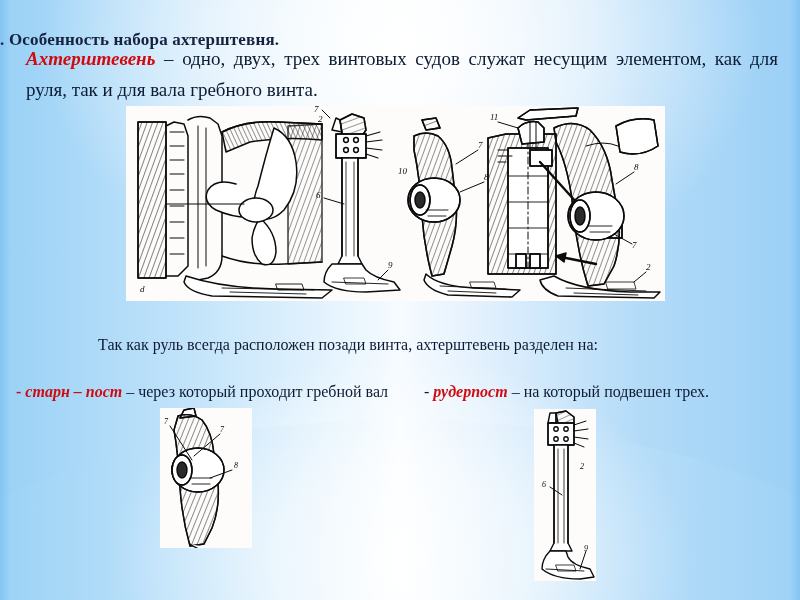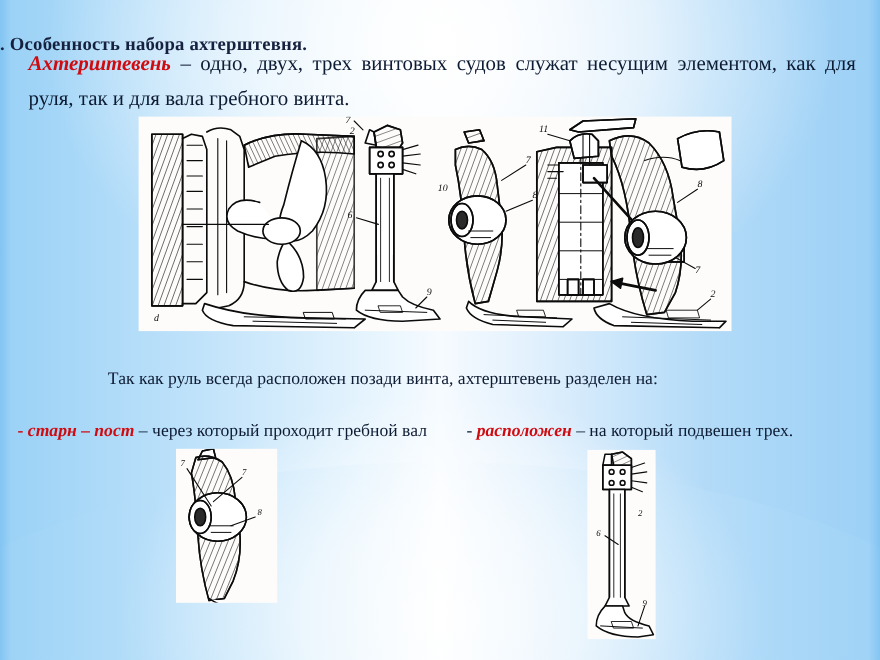--- a/index.html
+++ b/index.html
@@ -290,21 +290,21 @@
 
   <div class="para" id="para-mid">Так как руль всегда расположен позади винта,  ахтерштевень разделен на:</div>
 
   <div class="para" id="para-left">
     <span class="kw-dash">-</span>
     <span class="kw">старн – пост</span><span> –  через который проходит гребной вал</span>
   </div>
 
   <div class="para" id="para-right">
     <span>-</span>
-    <span class="kw">расположен</span><span> – на который подвешен трех.</span>
+    <span class="kw">рудерпост</span><span> – на который подвешен трех.</span>
   </div>
 
   <div class="panel" id="panel-stern">
     <svg width="92" height="140" viewBox="0 0 92 140">
       <defs>
         <pattern id="hatchS" width="5" height="5" patternUnits="userSpaceOnUse" patternTransform="rotate(22)">
           <line x1="0" y1="0" x2="0" y2="5" stroke="#111" stroke-width="1.1"></line>
         </pattern>
       </defs>
       <g fill="none" stroke="#0b0b0b" stroke-width="1.4" stroke-linejoin="round" stroke-linecap="round">

